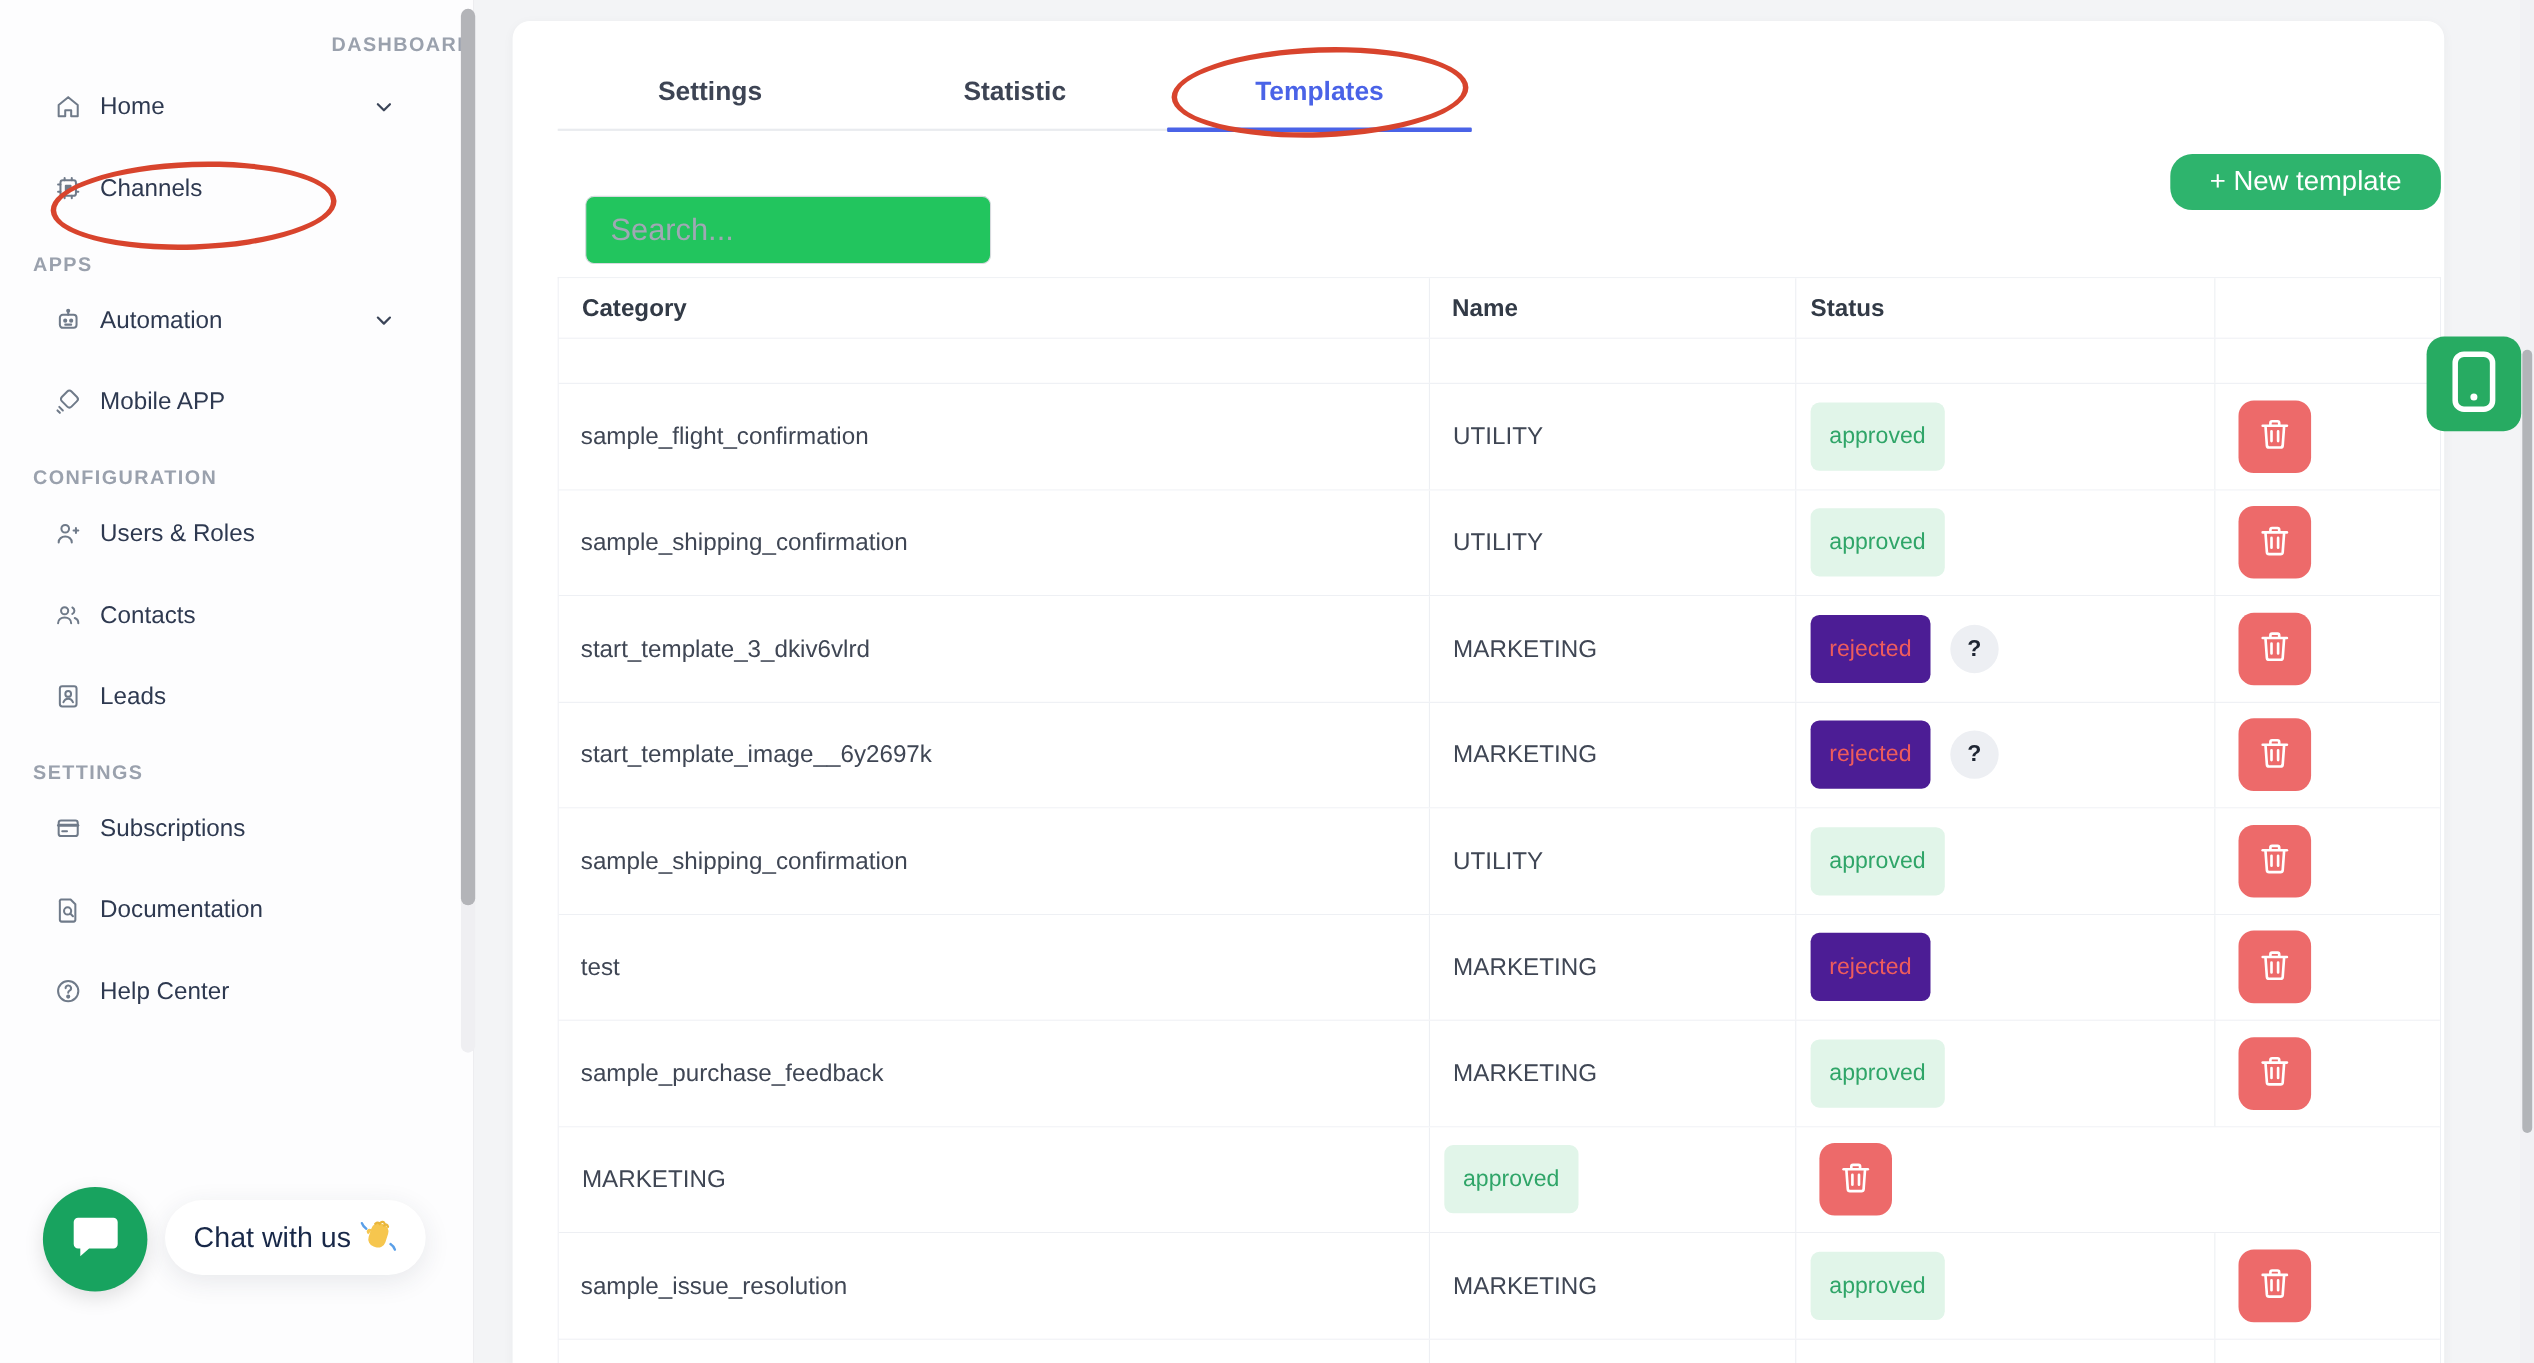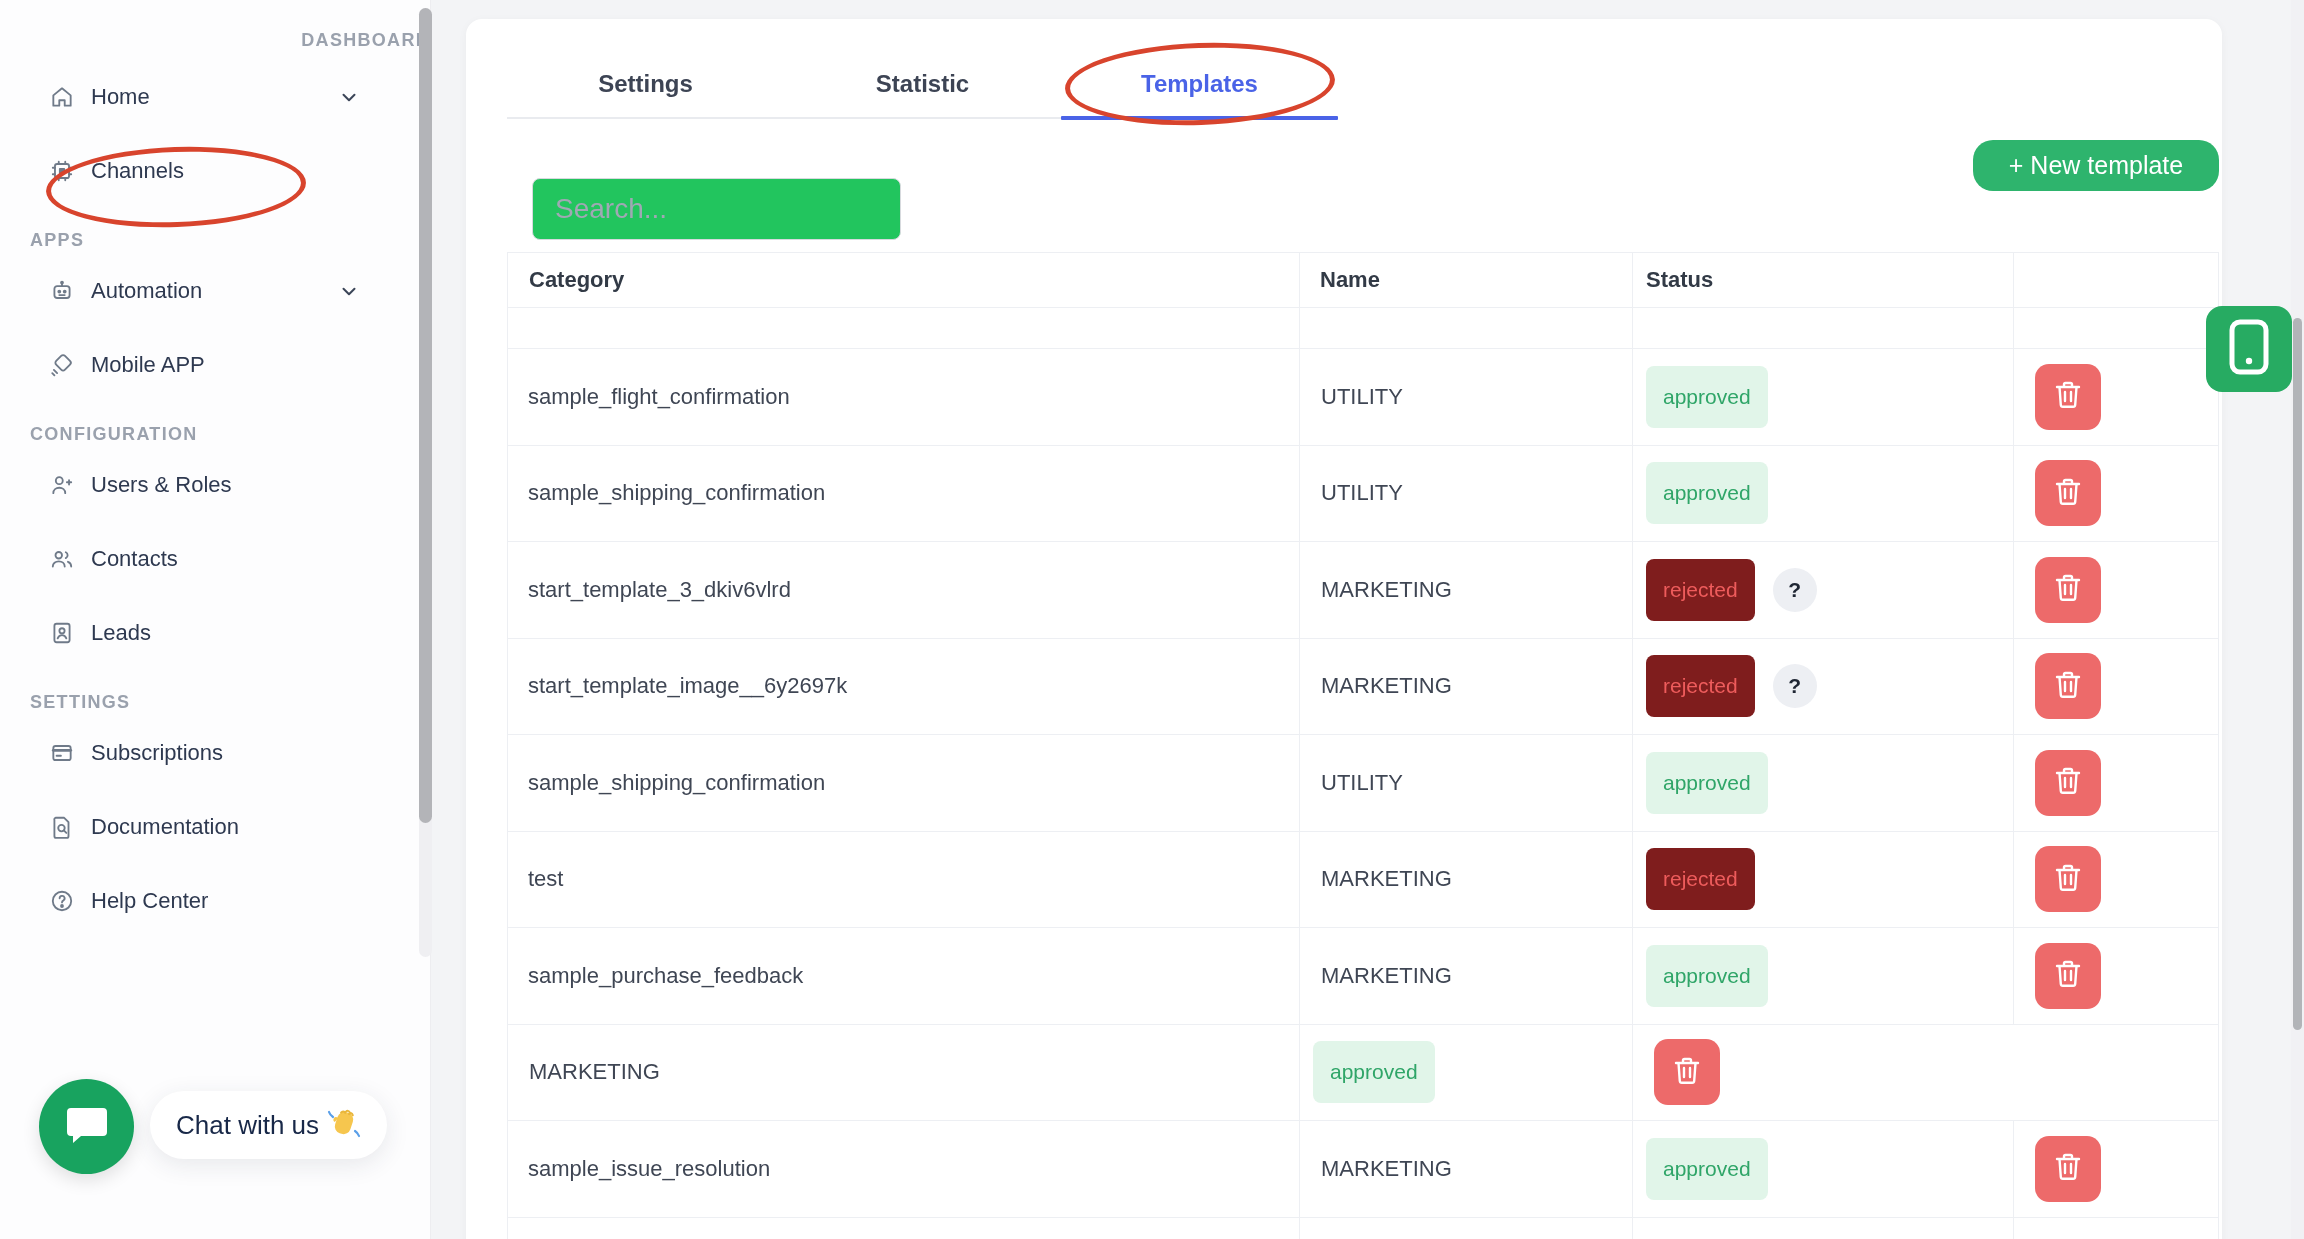--- a/index.html
+++ b/index.html
@@ -66,21 +66,21 @@
           font-size:22px; color:#3f4654; overflow:hidden; }
   .cell:last-child { border-right:none; }
   .cell.h { font-weight:700; color:#323a46; }
   .c-name { padding-left:20px; }
   .c-cat  { padding-left:21px; }
   .c-status { padding-left:13px; }
   .c-act  { padding-left:21px; }
   .badge { display:inline-block; padding:19px 17px; border-radius:8px;
            font-size:21px; font-weight:500; }
   .badge.approved { background:#e1f5e9; color:#2fa568; }
-  .badge.rejected { background:#7f1d1d; color:#ee5c5c; }
+  .badge.rejected { background:#4c1d95; color:#ee5c5c; }
   .qbtn { width:44px; height:44px; margin-left:18px; border:none; border-radius:50%;
           background:#edeff3; color:#1f2633; font-size:21px; font-weight:700;
           cursor:pointer; font-family:"Liberation Sans", sans-serif; }
   .delbtn { width:66px; height:66px; border:none; border-radius:14px; background:#ed6a6a;
             display:flex; align-items:center; justify-content:center; cursor:pointer; }
 
   
   .fab-mobile { position:absolute; left:2206px; top:306px; width:86px; height:86px;
                 background:#27ab62; border-radius:16px; display:flex; align-items:center;
                 justify-content:center; cursor:pointer; z-index:8; }

